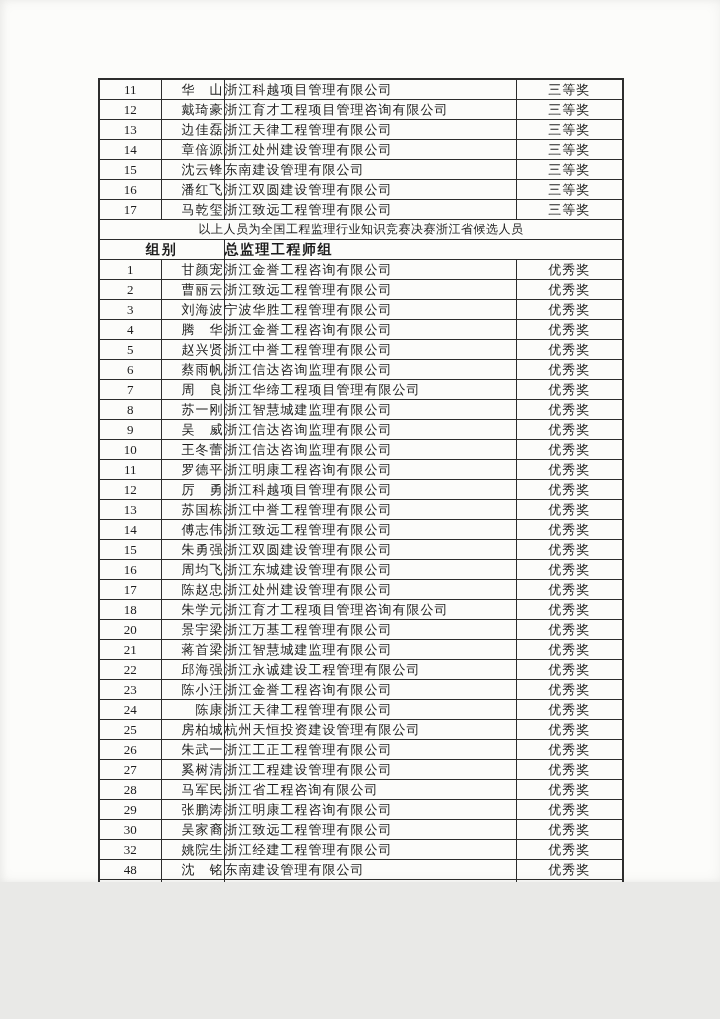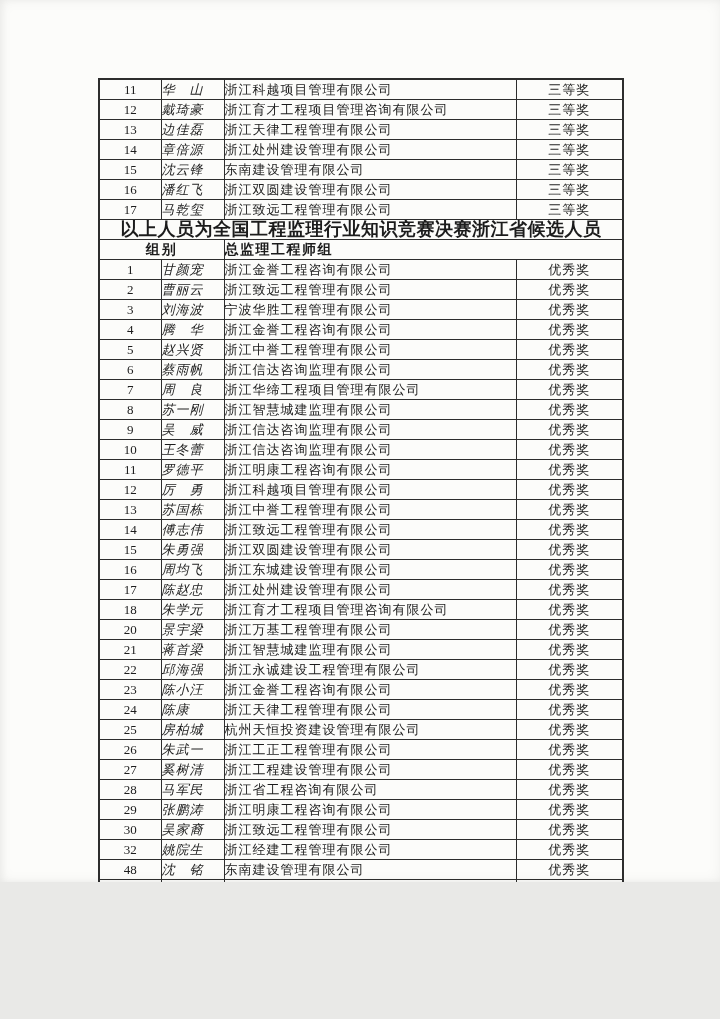--- a/index.html
+++ b/index.html
@@ -30,27 +30,27 @@
   table.awards td {
     border: 1px solid #2d2d2d;
     height: 19px;
     line-height: 19px;
     font-size: 13px;
     padding: 0;
     white-space: nowrap;
     overflow: hidden;
   }
   td.c-no     { text-align: center; }
-  td.c-name   { text-align: left; letter-spacing: 1px; font-style: italic; }
+  td.c-name   { text-align: right; letter-spacing: 1px; }
   td.c-company{ text-align: left; padding-left: 11px; letter-spacing: 1px; }
   td.c-award  { text-align: center; letter-spacing: 1px; }
   tr.note-row td {
-    font-weight: bold;
+    font-weight: normal;
     text-align: center;
-    font-size: 18px;
+    font-size: 12px;
     letter-spacing: 0.5px;
   }
   tr.group-row td { font-weight: bold; font-size: 14px; }
   td.group-label  { text-align: center; letter-spacing: 2px; }
   td.group-value  { text-align: left; padding-left: 11px; letter-spacing: 1.5px; }
 </style>
 </head>
 <body>
 
 <div class="page">

